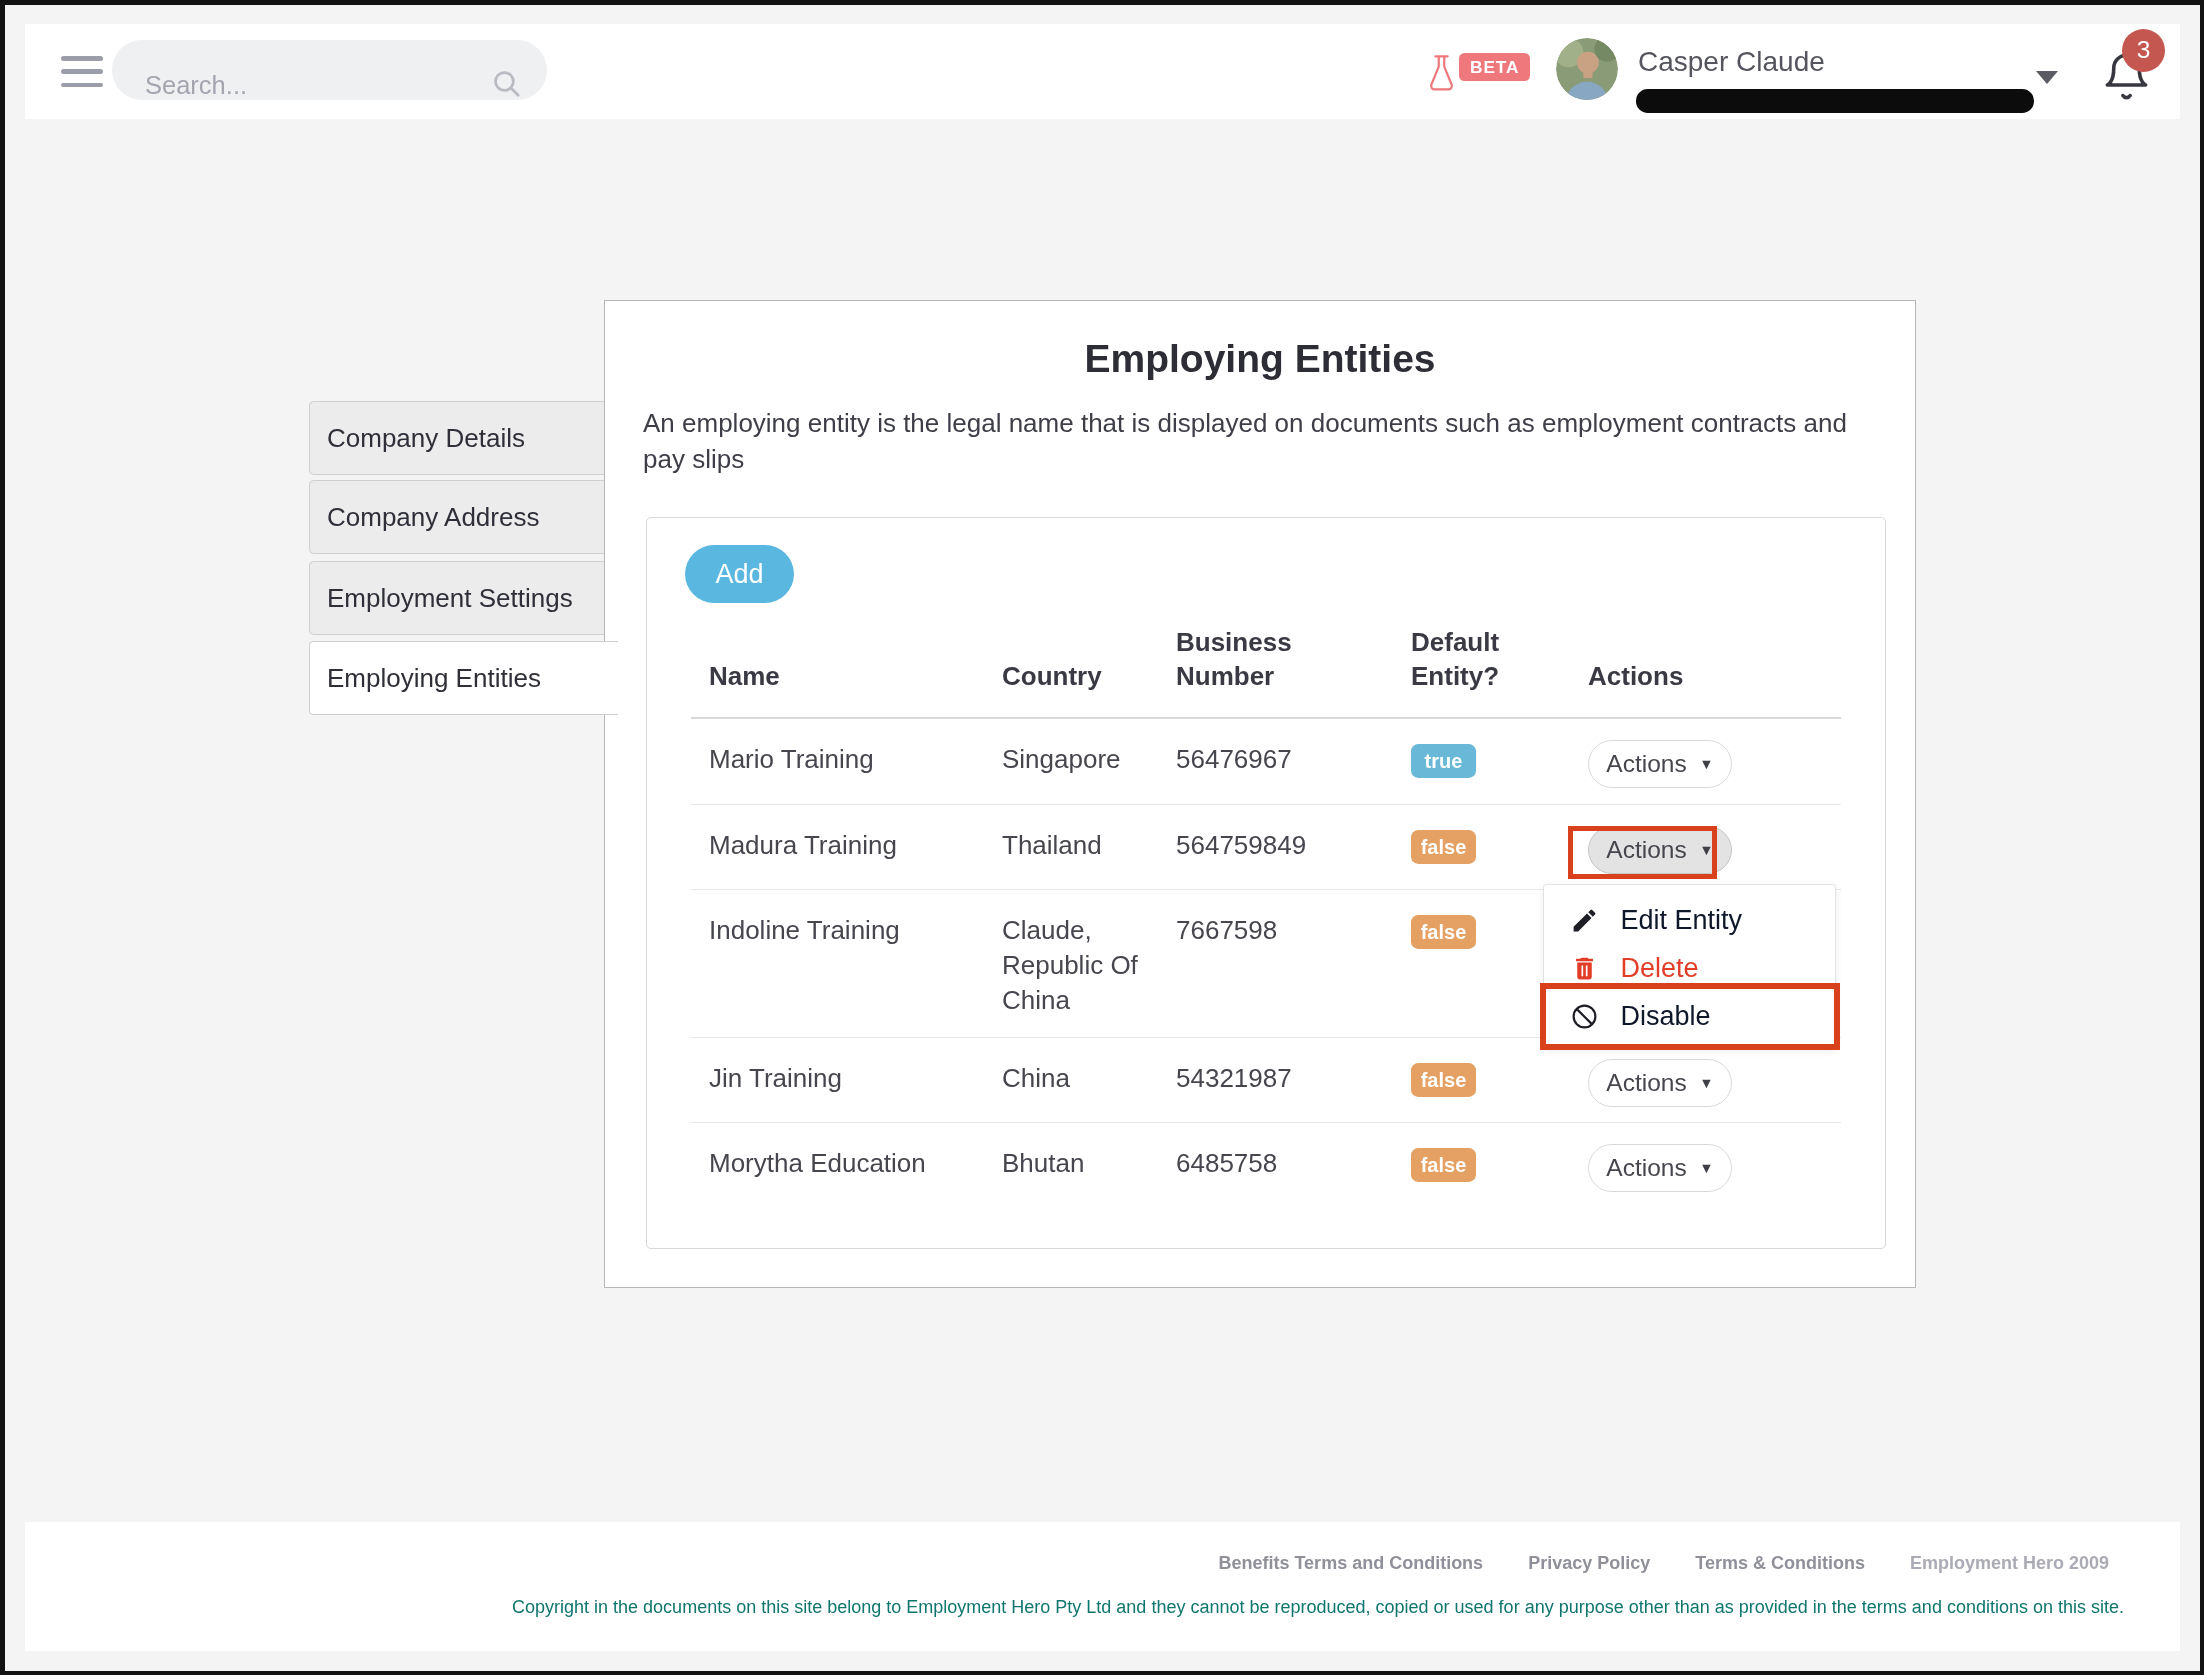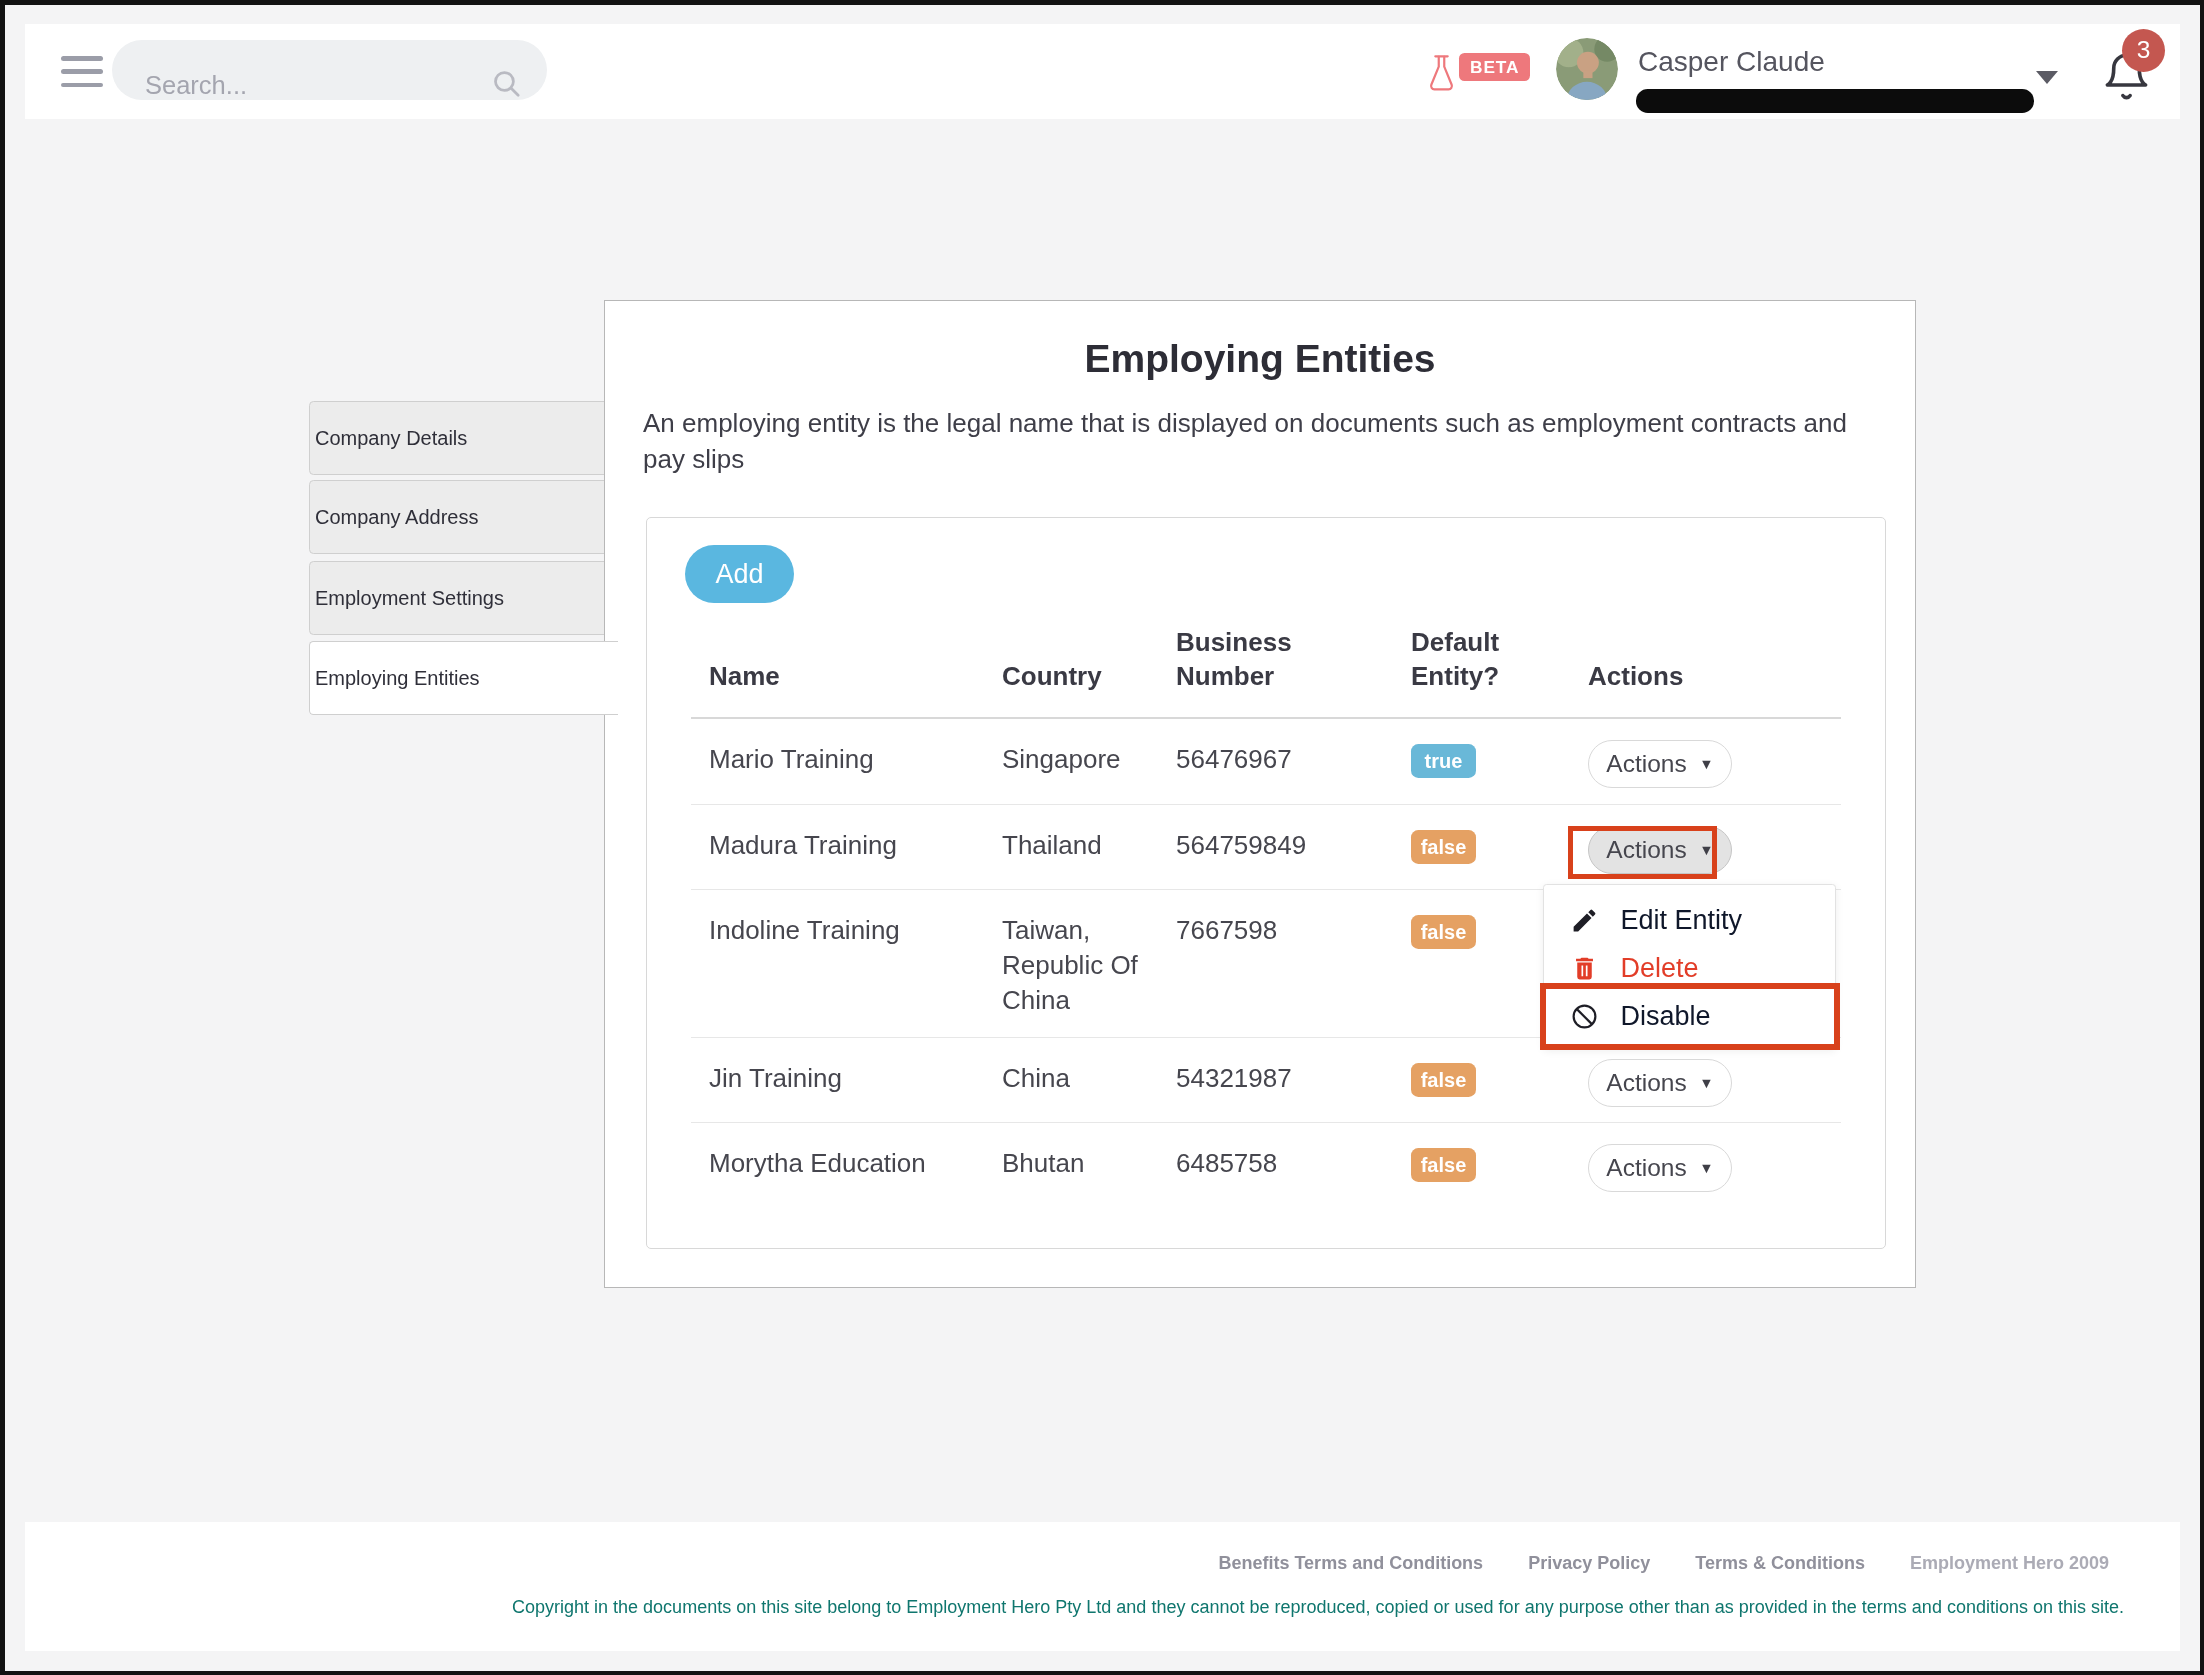--- a/index.html
+++ b/index.html
@@ -43,22 +43,22 @@
     border-left:11px solid transparent; border-right:11px solid transparent;
     border-top:13.6px solid #5b5b64; cursor:pointer; }
   .bell { position:absolute; left:2076px; top:25.5px; width:51px; height:53px; cursor:pointer; }
   .notif-badge { position:absolute; left:2097px; top:4.5px; width:43px; height:43px;
     border-radius:50%; background:var(--notif-red); color:#fff; font-size:24.5px;
     display:flex; align-items:center; justify-content:center; }
 
   
   .tab { position:absolute; left:304px; width:300px; height:74px;
     background:#ececec; border:1.8px solid #cfcfcf; border-radius:4.5px;
-    display:flex; align-items:center; padding-left:5px;
-    font-size:20px; color:#2f2f39; cursor:pointer; }
+    display:flex; align-items:center; padding-left:17px;
+    font-size:26px; color:#2f2f39; cursor:pointer; }
   .tab.active { background:#ffffff; border-right:none; width:309px; z-index:3; border-radius:4.5px 0 0 4.5px; }
 
   
   .panel { position:absolute; left:599px; top:295px; width:1312px; height:988px;
     background:#ffffff; border:1.8px solid #b7b7b7; z-index:1; }
   .panel-title { margin-top:36px; text-align:center; font-size:39px; font-weight:bold; color:#2d2d36; }
   .panel-desc { margin:23.6px 38px 0 38px; font-size:26px; line-height:36px; color:#3e3e48; }
 
   .card { position:absolute; left:41px; top:216px; width:1240px; height:732px;
     background:#fff; border:1.8px solid #d8d8d8; border-radius:5px; padding:0 44px; }
@@ -214,21 +214,21 @@
         <div class="td">
           <button class="actions-btn pressed">
             <span>Actions</span>
             <span class="caret">▼</span>
           </button>
         </div>
       </div>
 
       <div class="trow r3">
         <div class="td">Indoline Training</div>
-        <div class="td">Taiwan, Republic Of China</div>
+        <div class="td">Claude, Republic Of China</div>
         <div class="td">7667598</div>
         <div class="td"><span class="badge b-false">false</span></div>
         <div class="td">
           <button class="actions-btn">
             <span>Actions</span>
             <span class="caret">▼</span>
           </button>
         </div>
       </div>
 

